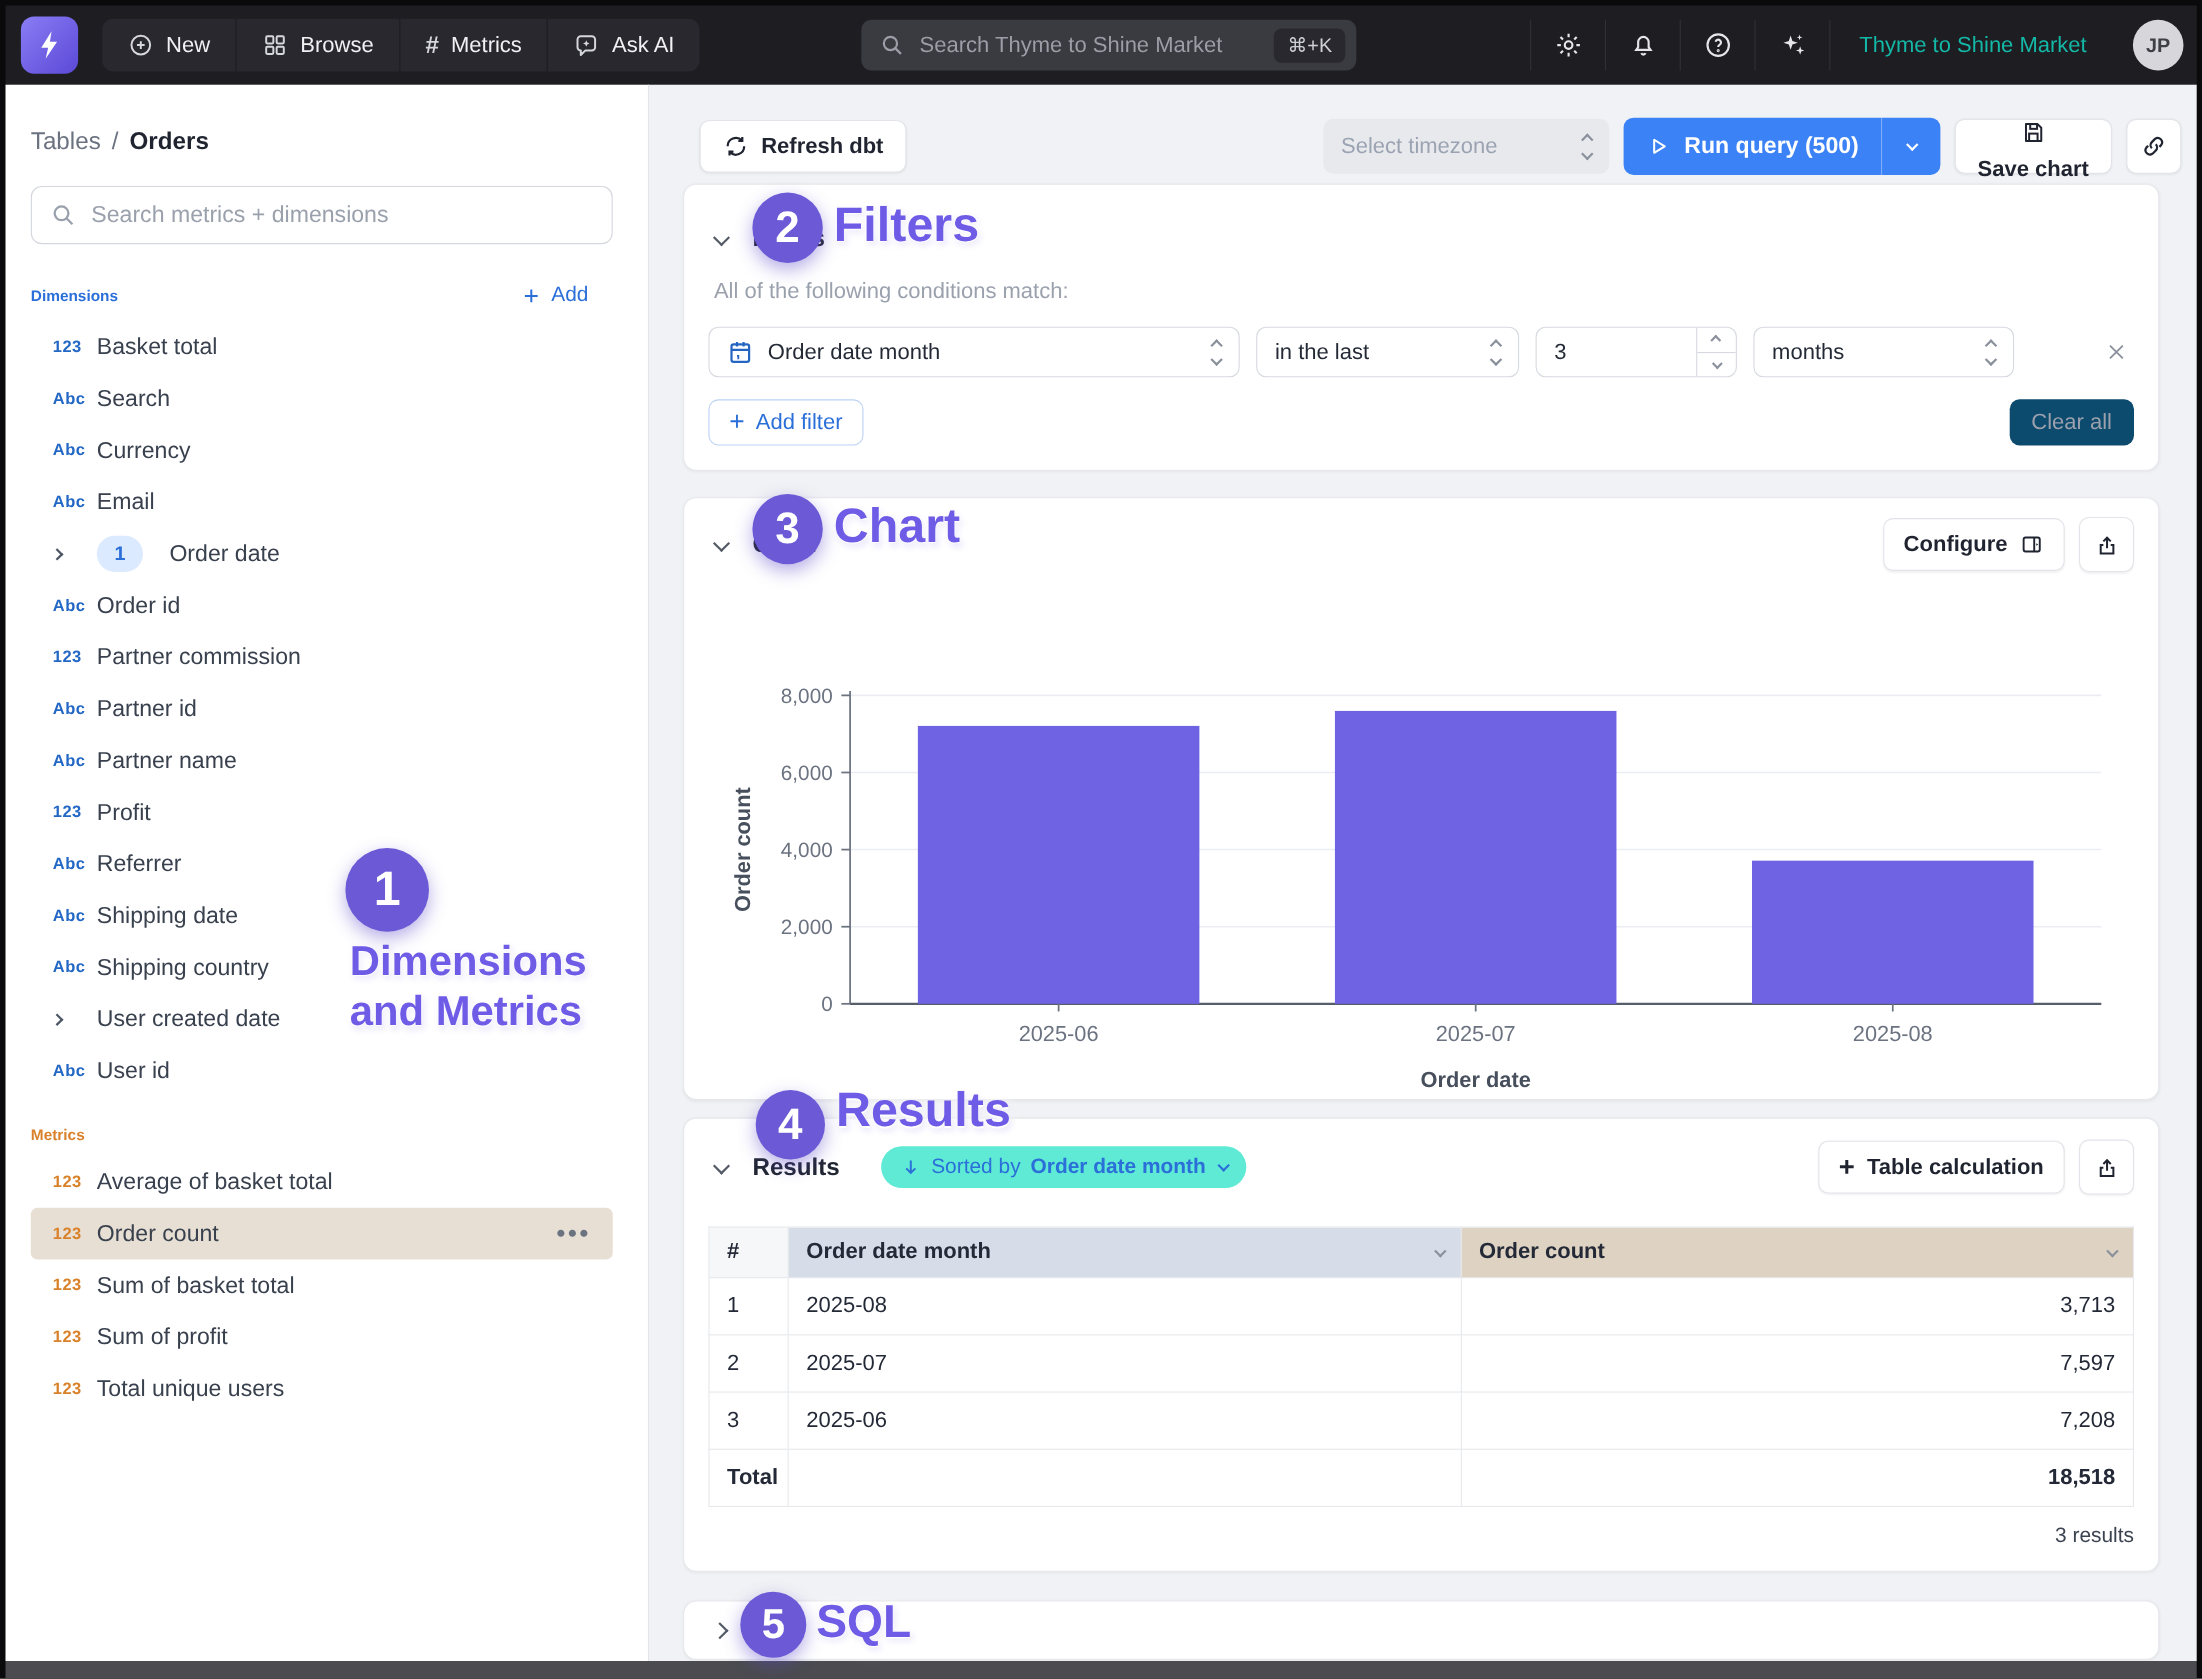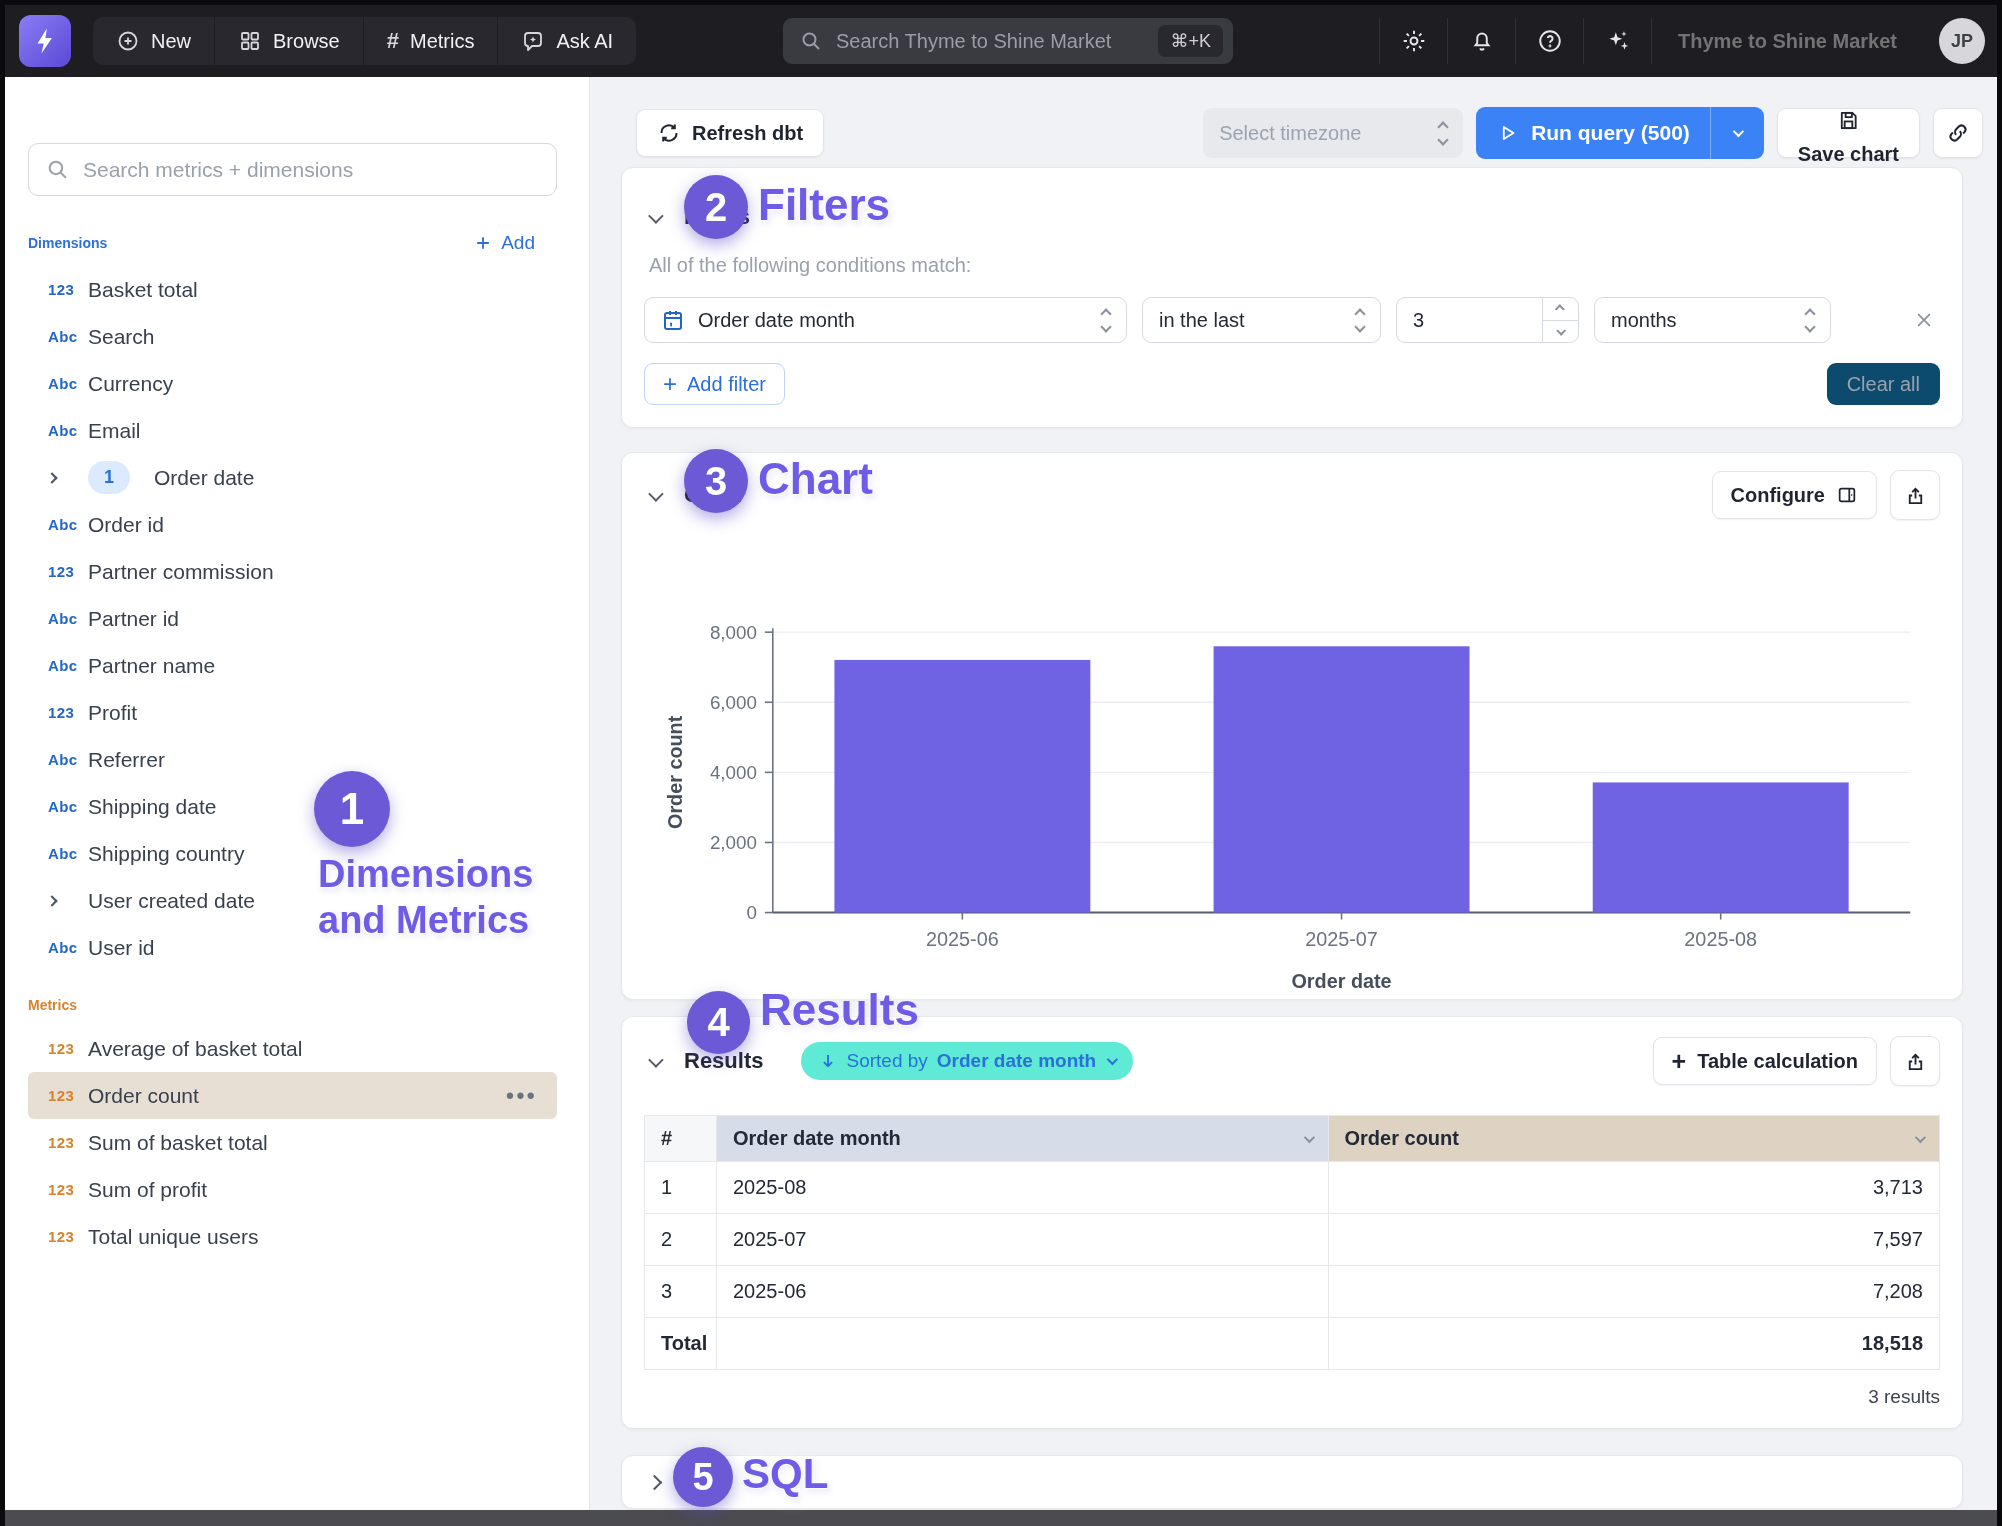--- a/index.html
+++ b/index.html
@@ -11,21 +11,21 @@
   .logo { width:52px; height:52px; border-radius:12px; background:linear-gradient(135deg,#8a7df5,#5b49d6); display:flex; align-items:center; justify-content:center; cursor:pointer; }
   .nav-group { display:flex; height:48px; background:#28282e; border-radius:10px; overflow:hidden; margin-left:22px; }
   .nav-item { display:flex; align-items:center; gap:11px; padding:0 23px; color:#f1f1f4; font-size:20px; border-right:1px solid #1d1d22; cursor:pointer; white-space:nowrap; }
   .nav-item:last-child { border-right:none; }
   .nav-item .hash { font-size:22px; font-weight:700; color:#d6d6dd; }
   .top-search { position:absolute; left:778px; top:13px; width:450px; height:46px; background:#3a3a41; border-radius:9px; display:flex; align-items:center; padding:0 10px 0 16px; gap:13px; cursor:text; }
   .top-search .ph { color:#9d9da7; font-size:20px; flex:1; }
   .kbd { background:#28282e; color:#cfcfd6; font-size:18px; border-radius:7px; padding:5px 12px; }
   .top-right { position:absolute; right:12px; top:13px; height:46px; display:flex; align-items:center; }
   .icon-cell { width:68px; height:46px; display:flex; align-items:center; justify-content:center; border-left:1px solid rgba(255,255,255,.09); cursor:pointer; }
-  .project-name { padding:0 26px; color:#737373; font-size:20px; font-weight:700; border-left:1px solid rgba(255,255,255,.09); height:46px; display:flex; align-items:center; white-space:nowrap; }
+  .project-name { padding:0 26px; color:#14b8a6; font-size:20px; font-weight:400; border-left:1px solid rgba(255,255,255,.09); height:46px; display:flex; align-items:center; white-space:nowrap; }
   .avatar { width:46px; height:46px; border-radius:50%; background:#d7d7db; color:#3f3f46; font-weight:700; font-size:18px; display:flex; align-items:center; justify-content:center; margin-left:16px; cursor:pointer; }
 
   
   .app { position:absolute; left:5px; top:77px; right:5px; bottom:16px; display:flex; }
   .bottom-strip { position:absolute; left:5px; right:5px; bottom:0; height:16px; background:#4b4b50; }
 
   
   .sidebar { width:585px; background:#fff; border-right:1px solid #e4e4e8; padding:38px 32px 0 23px; flex-shrink:0; }
   .breadcrumb { font-size:22px; color:#6b7280; display:flex; gap:10px; align-items:baseline; }
   .breadcrumb .cur { color:#1f2430; font-weight:700; }
@@ -231,20 +231,25 @@
         </span>
       </div>
       <div class="project-name">Thyme to Shine Market</div>
       <div class="avatar">JP</div>
     </div>
   </div>
 
   <div class="app">
 
     <div class="sidebar">
+      <div class="breadcrumb">
+        <span>Tables</span>
+        <span>/</span>
+        <span class="cur">Orders</span>
+      </div>
       <div class="side-search">
         <span class="ic">
           <svg width="25" height="25" viewBox="0 0 24 24" fill="none" stroke="#9aa1ac" stroke-width="2">
               <circle cx="10.5" cy="10.5" r="6"></circle>
               <path d="M15 15l5 5"></path>
             </svg>
         </span>
         <span>Search metrics + dimensions</span>
       </div>
       <div class="section-row">

